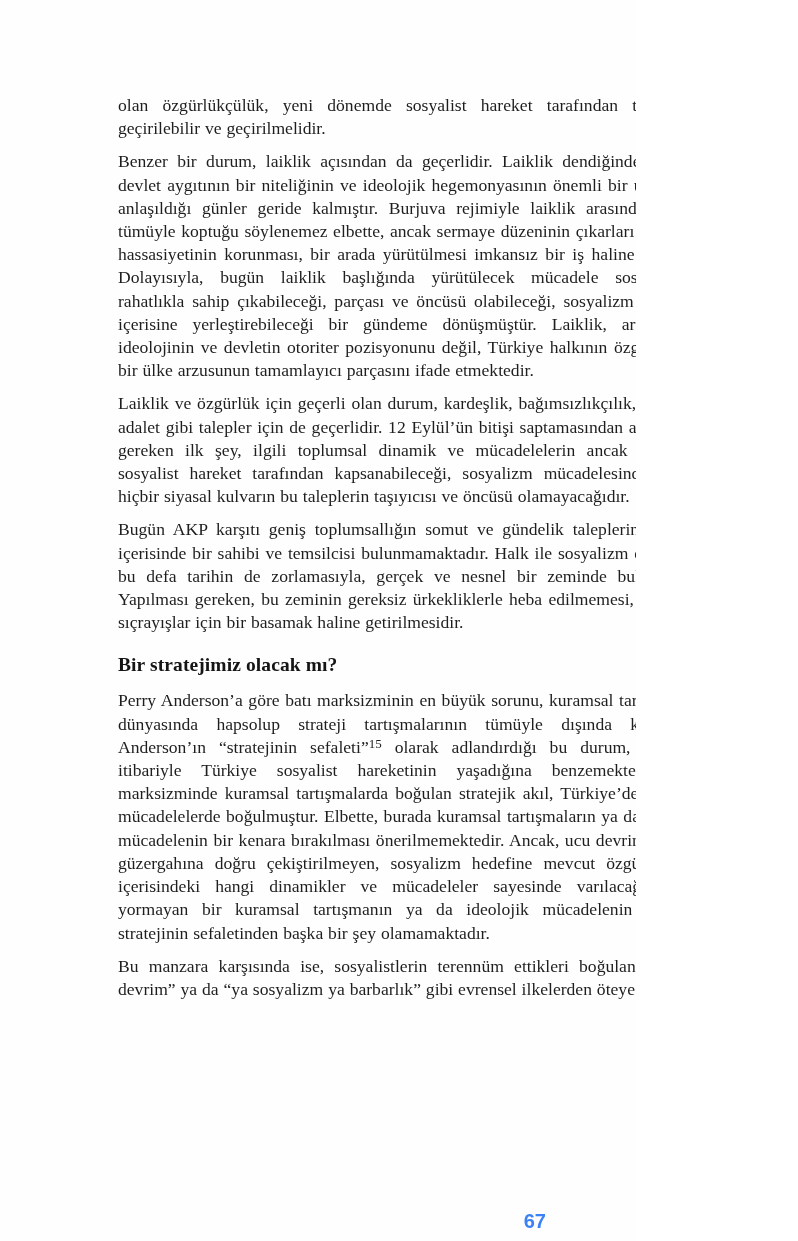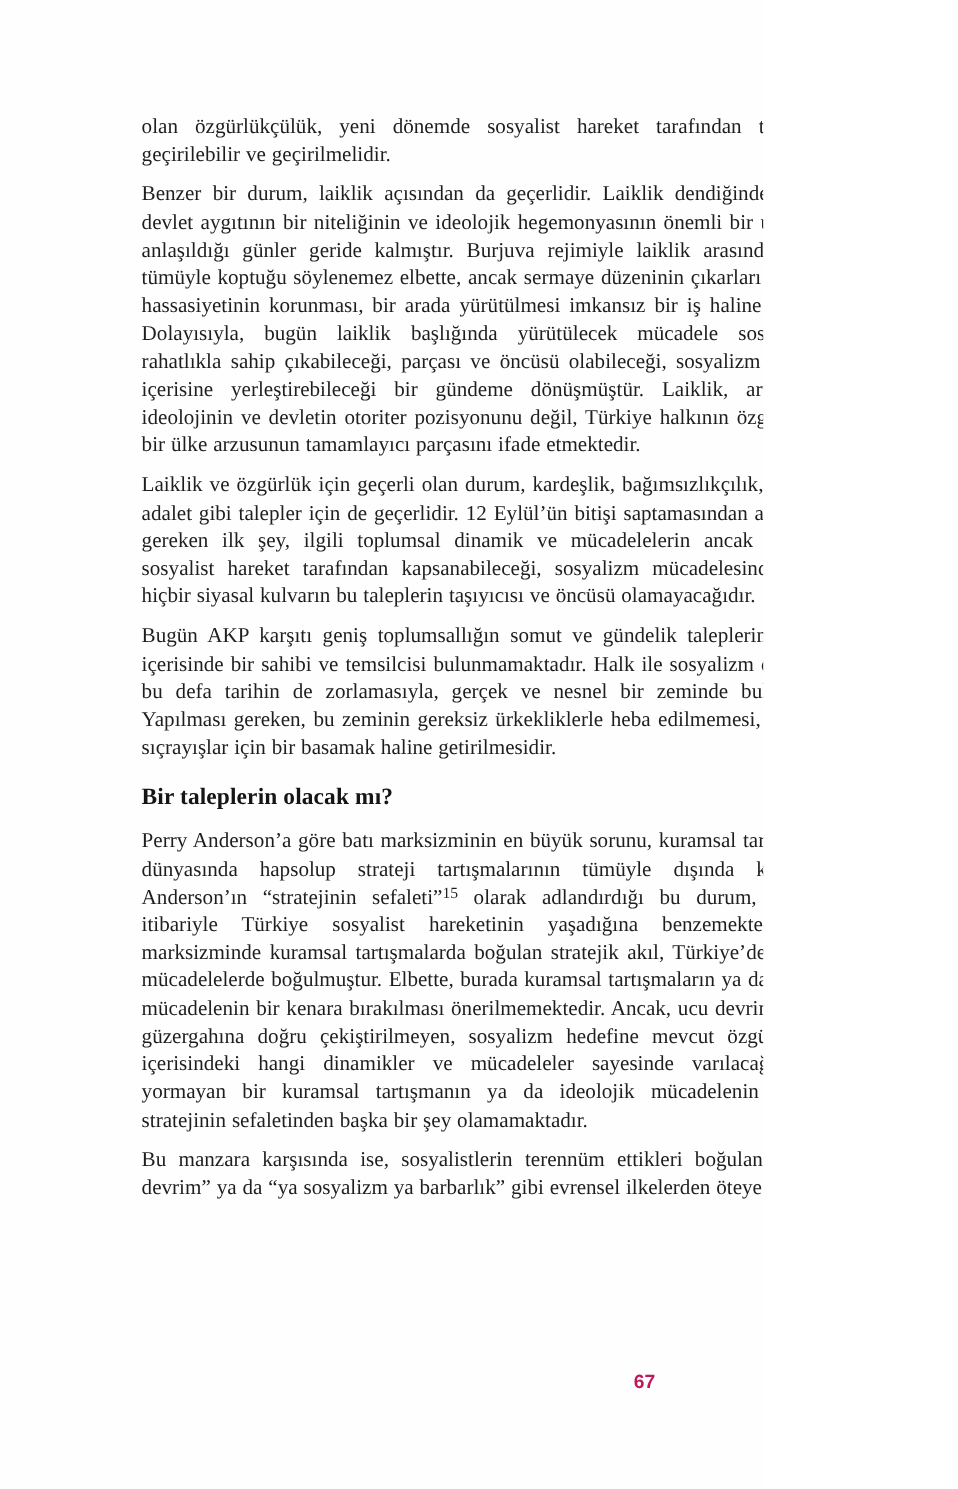--- a/index.html
+++ b/index.html
@@ -58,44 +58,44 @@
   .footnote {
     font-family: "Liberation Sans", sans-serif;
     font-size: 13.6px;
     line-height: 19.5px;
     color: #2a2a2a;
     text-align: justify;
     margin: 0;
   }
   .page-number {
     position: absolute;
-    top: 1144px;
+    top: 1210px;
     right: 90px;
     font-family: "Liberation Sans", sans-serif;
-    font-size: 16px;
+    font-size: 20px;
     font-weight: bold;
-    color: #be185d;
+    color: #3b82f6;
   }
 </style>
 </head>
 <body>
 
 <div class="page">
 
   <div class="text-block">
 
     <p class="body-para">olan özgürlükçülük, yeni dönemde sosyalist hareket tarafından tekrar ele geçirilebilir ve geçirilmelidir.</p>
 
     <p class="body-para">Benzer bir durum, laiklik açısından da geçerlidir. Laiklik dendiğinde, burjuva devlet aygıtının bir niteliğinin ve ideolojik hegemonyasının önemli bir unsurunun anlaşıldığı günler geride kalmıştır. Burjuva rejimiyle laiklik arasındaki bağın tümüyle koptuğu söylenemez elbette, ancak sermaye düzeninin çıkarları ile laiklik hassasiyetinin korunması, bir arada yürütülmesi imkansız bir iş haline gelmiştir. Dolayısıyla, bugün laiklik başlığında yürütülecek mücadele sosyalistlerin rahatlıkla sahip çıkabileceği, parçası ve öncüsü olabileceği, sosyalizm hedefinin içerisine yerleştirebileceği bir gündeme dönüşmüştür. Laiklik, artık resmi ideolojinin ve devletin otoriter pozisyonunu değil, Türkiye halkının özgür ve eşit bir ülke arzusunun tamamlayıcı parçasını ifade etmektedir.</p>
 
     <p class="body-para">Laiklik ve özgürlük için geçerli olan durum, kardeşlik, bağımsızlıkçılık, halkçılık, adalet gibi talepler için de geçerlidir. 12 Eylül’ün bitişi saptamasından anlaşılması gereken ilk şey, ilgili toplumsal dinamik ve mücadelelerin ancak ve ancak sosyalist hareket tarafından kapsanabileceği, sosyalizm mücadelesinden başka hiçbir siyasal kulvarın bu taleplerin taşıyıcısı ve öncüsü olamayacağıdır.</p>
 
     <p class="body-para">Bugün AKP karşıtı geniş toplumsallığın somut ve gündelik taleplerinin, düzen içerisinde bir sahibi ve temsilcisi bulunmamaktadır. Halk ile sosyalizm düşüncesi, bu defa tarihin de zorlamasıyla, gerçek ve nesnel bir zeminde buluşmuştur. Yapılması gereken, bu zeminin gereksiz ürkekliklerle heba edilmemesi, daha ileri sıçrayışlar için bir basamak haline getirilmesidir.</p>
 
-    <h2 class="section-heading">Bir taleplerin olacak mı?</h2>
+    <h2 class="section-heading">Bir stratejimiz olacak mı?</h2>
 
     <p class="body-para"><span>Perry Anderson’a göre batı marksizminin en büyük sorunu, kuramsal tartışmaların dünyasında hapsolup strateji tartışmalarının tümüyle dışında kalmasıdır. Anderson’ın “stratejinin sefaleti”</span><sup class="fnref">15</sup><span> olarak adlandırdığı bu durum, sonuçları itibariyle Türkiye sosyalist hareketinin yaşadığına benzemektedir. Batı marksizminde kuramsal tartışmalarda boğulan stratejik akıl, Türkiye’de ideolojik mücadelelerde boğulmuştur. Elbette, burada kuramsal tartışmaların ya da ideolojik mücadelenin bir kenara bırakılması önerilmemektedir. Ancak, ucu devrimin somut güzergahına doğru çekiştirilmeyen, sosyalizm hedefine mevcut özgül bağlam içerisindeki hangi dinamikler ve mücadeleler sayesinde varılacağına kafa yormayan bir kuramsal tartışmanın ya da ideolojik mücadelenin karşılığı, stratejinin sefaletinden başka bir şey olamamaktadır.</span></p>
 
     <p class="body-para">Bu manzara karşısında ise, sosyalistlerin terennüm ettikleri boğulan “tek yol devrim” ya da “ya sosyalizm ya barbarlık” gibi evrensel ilkelerden öteye</p>
 
   </div>
 
 
   <div class="page-number">67</div>
 

